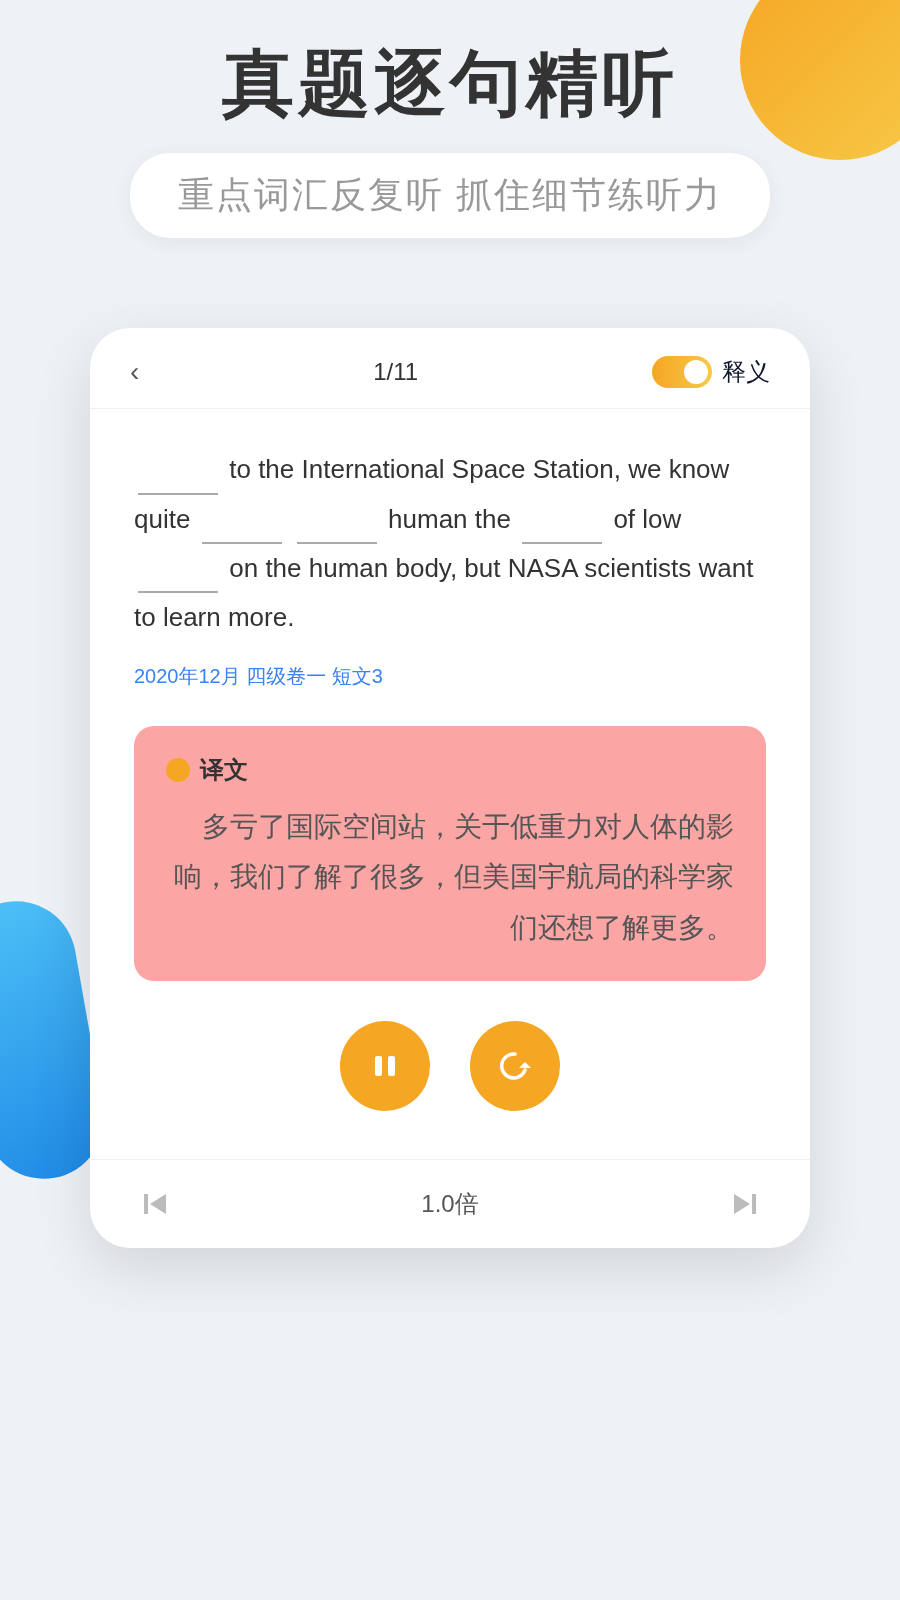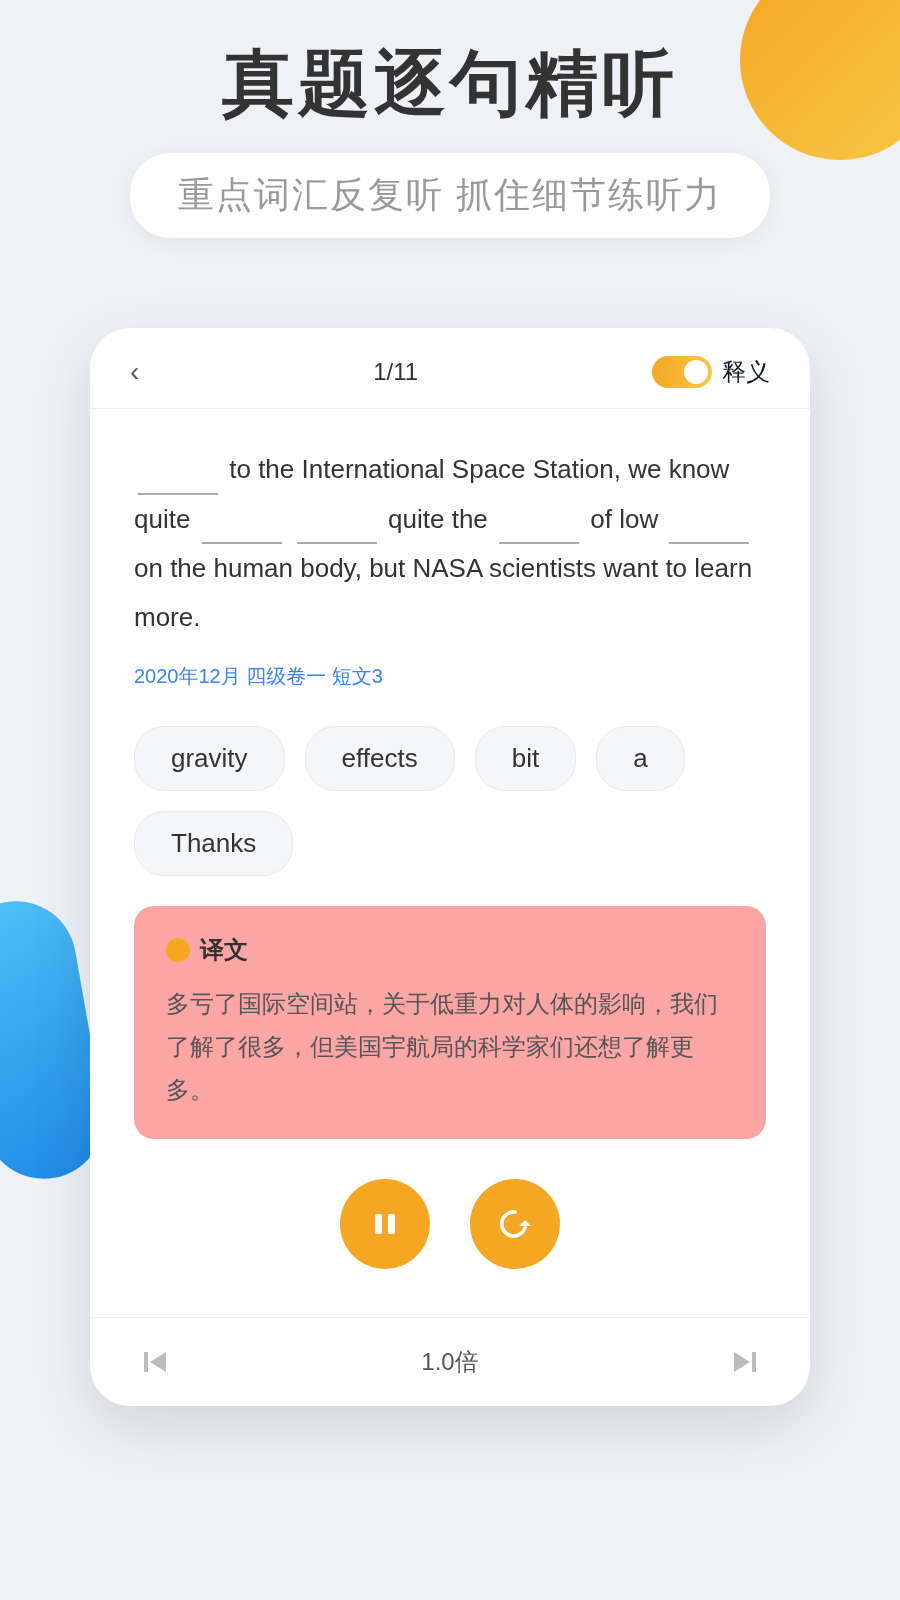--- a/index.html
+++ b/index.html
@@ -193,23 +193,24 @@
       border-radius: 50%;
     }
 
     .trans-title {
       font-size: 24px;
       color: #333;
       font-weight: 600;
     }
 
     .trans-text {
-      font-size: 24px;
+      font-size: 28px;
       color: #555;
       line-height: 1.8;
+      text-align: right;
     }
 
     
     .controls {
       display: flex;
       justify-content: center;
       gap: 40px;
       padding: 10px 0 20px;
     }
 
@@ -274,36 +275,29 @@
   </div>
 
   <div class="card-content">
 
     <div class="sentence-text">
       <span class="blank"></span>
       <span> to the International Space Station, we know quite </span>
       <span class="blank"></span>
       <span> </span>
       <span class="blank"></span>
-      <span> quite the </span>
+      <span> human the </span>
       <span class="blank"></span>
       <span> of low </span>
       <span class="blank"></span>
       <span> on the human body, but NASA scientists want to learn more.</span>
     </div>
 
     <div class="source-tag">2020年12月 四级卷一 短文3</div>
 
-    <div class="word-chips">
-      <div class="word-chip">gravity</div>
-      <div class="word-chip">effects</div>
-      <div class="word-chip">bit</div>
-      <div class="word-chip">a</div>
-      <div class="word-chip">Thanks</div>
-    </div>
 
     <div class="translation-box">
       <div class="trans-header">
         <div class="trans-dot"></div>
         <span class="trans-title">译文</span>
       </div>
       <div class="trans-text">多亏了国际空间站，关于低重力对人体的影响，我们了解了很多，但美国宇航局的科学家们还想了解更多。</div>
     </div>
 
     <div class="controls">

